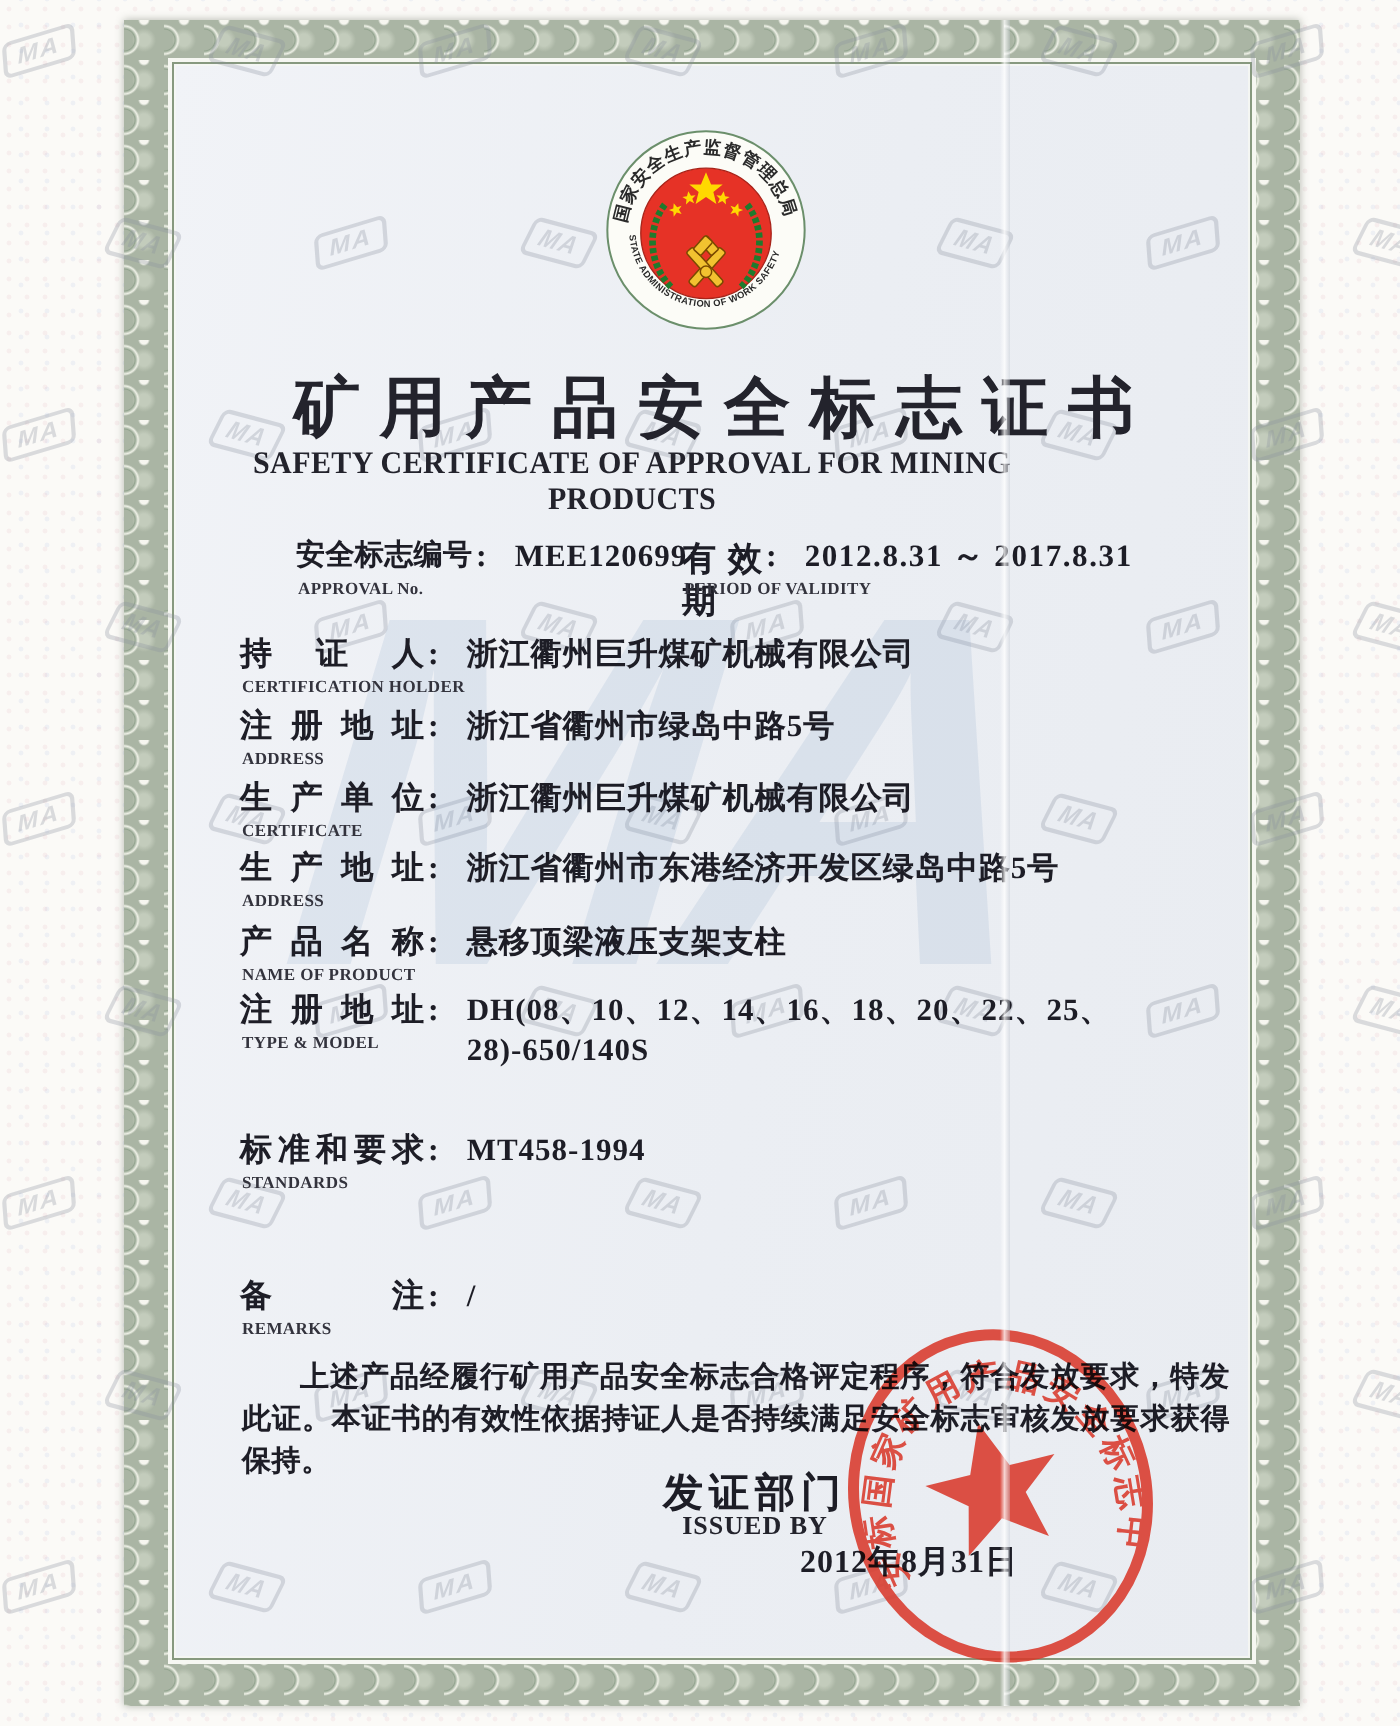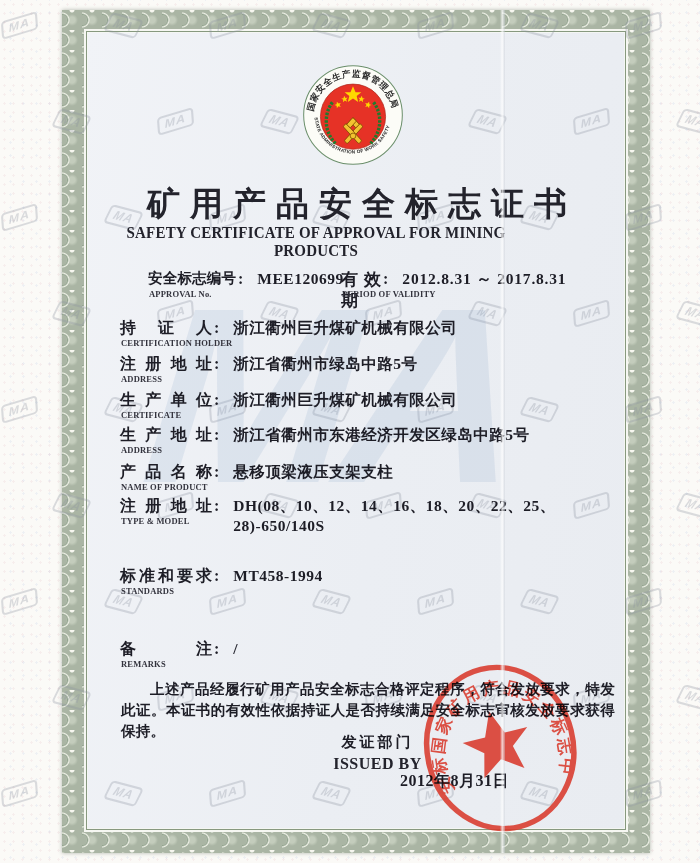--- a/index.html
+++ b/index.html
@@ -82,25 +82,25 @@
   .val-mono { letter-spacing:1px; }
   .fvalue.wide { width:352px; }
 
   .statement {
     position:absolute; left:121px; top:679px; width:494px; z-index:2;
     font-size:14.5px; font-weight:600; color:#1d1d26; line-height:1.45;
     text-indent:2em; letter-spacing:0.3px; text-align:justify;
   }
   .issued-zh {
     position:absolute; left:315px; top:733px; width:125px; text-align:center;
-    font-size:15px; font-weight:bold; color:#1d1d26; letter-spacing:3px;
+    font-size:20px; font-weight:bold; color:#1d1d26; letter-spacing:3px;
   }
   .issued-en {
     position:absolute; left:315px; top:755px; width:125px; text-align:center;
-    font-size:16px; font-weight:bold; color:#23232c; letter-spacing:0.5px;
+    font-size:13px; font-weight:bold; color:#23232c; letter-spacing:0.5px;
   }
   .issue-date {
     position:absolute; left:400px; top:771px; font-size:16px; font-weight:bold;
     color:#1d1d26; letter-spacing:0.5px; z-index:2;
   }
   .stamp { position:absolute; left:405px; top:652px; z-index:3; mix-blend-mode:multiply; }
 </style>
 </head>
 <body>
 

